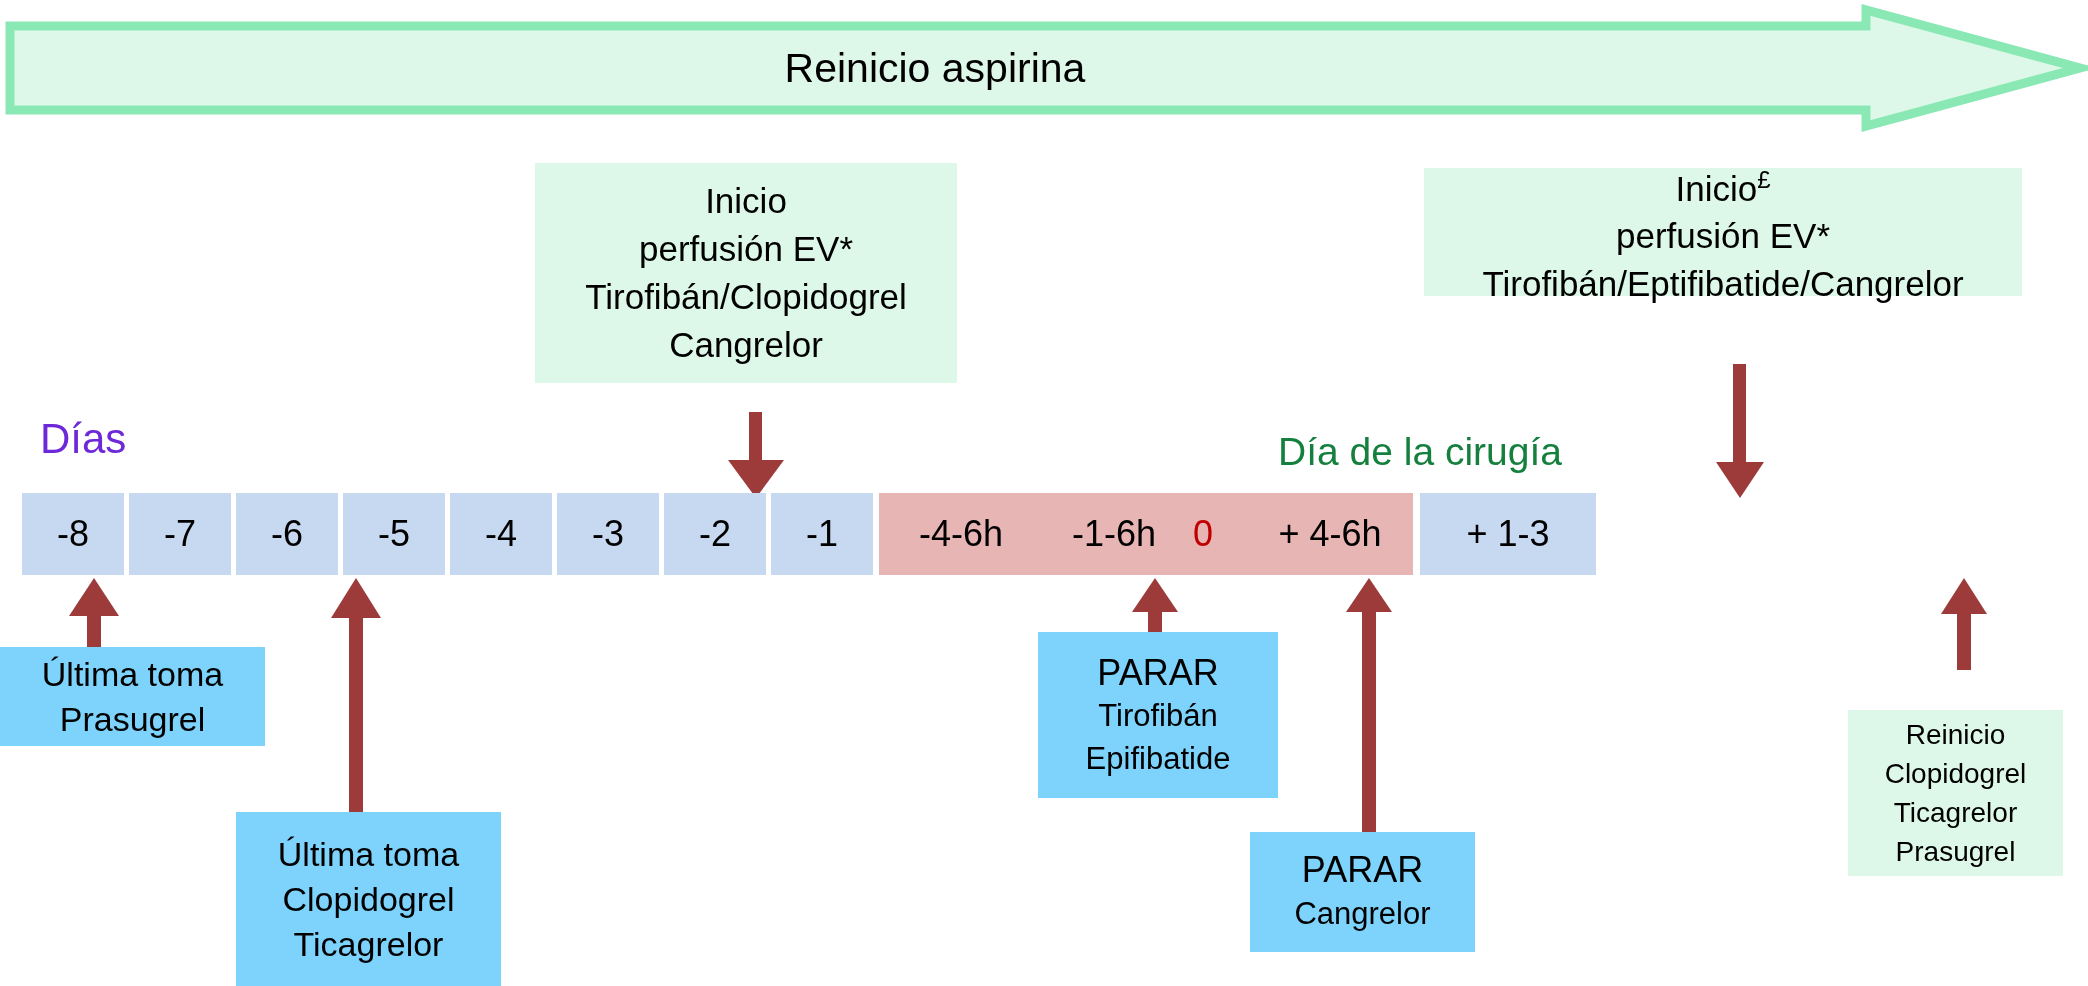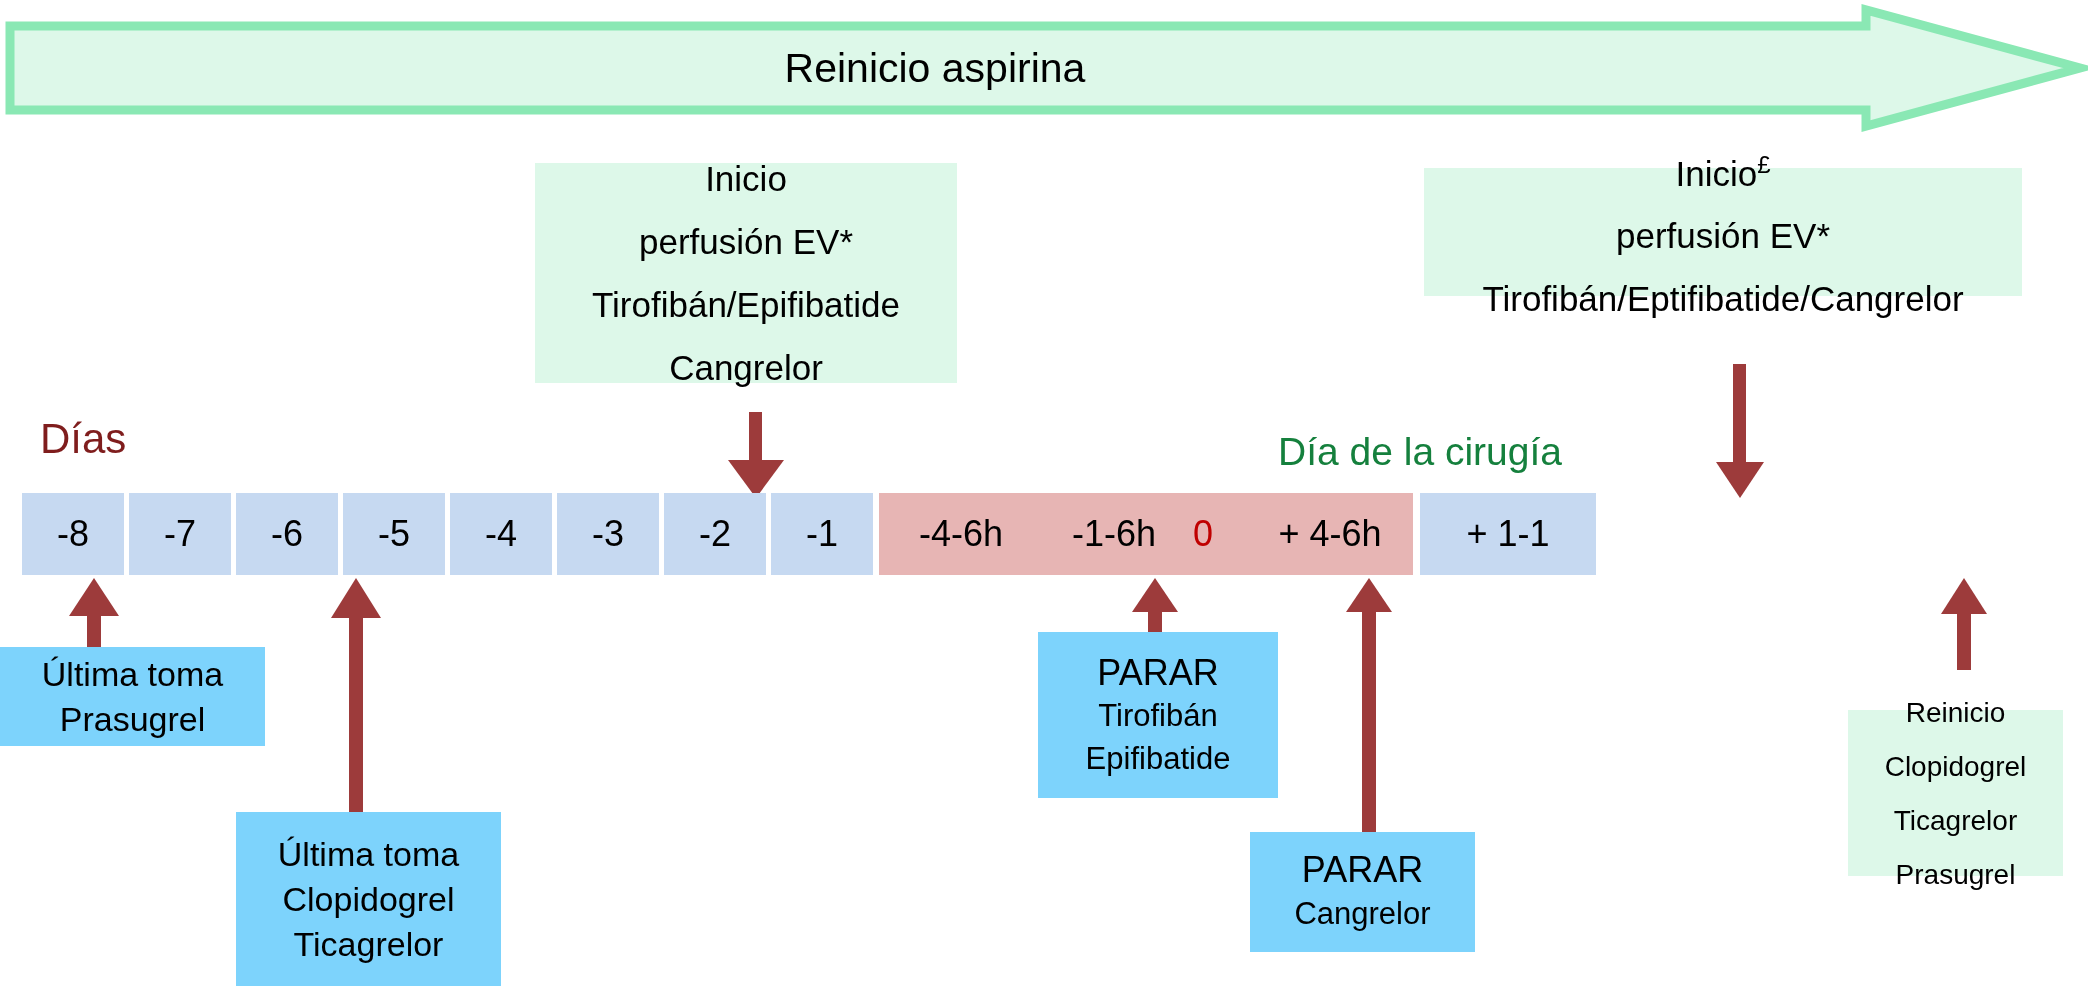--- a/index.html
+++ b/index.html
@@ -11,40 +11,40 @@
   #banner{left:0;top:4px;width:2088px;height:128px;}
   #banner svg{display:block;}
   #banner-label{
     left:0;top:40px;width:1870px;text-align:center;
     font-size:41px;line-height:48px;color:#000;letter-spacing:0px;
   }
 
   
   .box{box-sizing:border-box;display:flex;flex-direction:column;
        align-items:center;justify-content:center;text-align:center;}
-  .green{background:#ddf8e9;gap:15px;}
+  .green{background:#ddf8e9;}
   .pinkbox{background:#7dd3fc;}
   .box .ln{display:block;white-space:nowrap;}
 
   
   #timeline{left:22px;top:493px;width:2046px;height:82px;}
   .cell{position:absolute;top:0;height:82px;background:#c6d9f1;
         display:flex;align-items:center;justify-content:center;
         font-size:36px;color:#000;}
   .cell.pink{background:#e7b5b4;}
   .pinklabel{position:absolute;top:0;height:82px;display:flex;
         align-items:center;justify-content:center;font-size:36px;color:#000;}
   .pinklabel.zero{color:#c00000;}
 
   
   .arw{position:absolute;}
   .arw svg{display:block;}
 
   
-  #dias{left:40px;top:415px;font-size:42px;color:#7f1d1d;}
+  #dias{left:40px;top:415px;font-size:42px;color:#6d28d9;}
   #surgery-day{left:1278px;top:430px;font-size:39px;color:#15803d;white-space:nowrap;}
 
   
   #box-inicio-left{left:535px;top:163px;width:422px;height:220px;
       font-size:35px;line-height:48px;}
   #box-inicio-right{left:1424px;top:168px;width:598px;height:128px;
       font-size:35px;line-height:48px;}
   #box-inicio-right .sup{font-size:24px;vertical-align:super;}
 
   #box-prasugrel{left:0px;top:647px;width:265px;height:99px;
@@ -66,21 +66,21 @@
 <div class="abs" id="banner">
   <svg width="2088" height="128" viewBox="0 0 2088 128">
     <path d="M 10 22 L 1866 22 L 1866 6 L 2080 64 L 1866 122 L 1866 106 L 10 106 Z" fill="#ddf8e9" stroke="#8ae8b4" stroke-width="9" stroke-linejoin="miter"></path>
   </svg>
   <div class="abs" id="banner-label">Reinicio aspirina</div>
 </div>
 
 <div class="abs box green" id="box-inicio-left">
   <span class="ln">Inicio</span>
   <span class="ln">perfusión EV*</span>
-  <span class="ln">Tirofibán/Epifibatide</span>
+  <span class="ln">Tirofibán/Clopidogrel</span>
   <span class="ln">Cangrelor</span>
 </div>
 
 <div class="abs box green" id="box-inicio-right">
   <span class="ln"><span>Inicio</span><span class="sup">£</span></span>
   <span class="ln">perfusión EV*</span>
   <span class="ln">Tirofibán/Eptifibatide/Cangrelor</span>
 </div>
 
 <div class="abs" id="dias">Días</div>
@@ -108,21 +108,21 @@
   <div class="cell" style="left:535px;width:102px;">-3</div>
   <div class="cell" style="left:642px;width:102px;">-2</div>
   <div class="cell" style="left:749px;width:102px;">-1</div>
 
   <div class="cell pink" style="left:857px;width:534px;"></div>
   <div class="pinklabel" style="left:869px;width:140px;">-4-6h</div>
   <div class="pinklabel" style="left:1022px;width:140px;text-align:center;">-1-6h</div>
   <div class="pinklabel zero" style="left:1156px;width:50px;">0</div>
   <div class="pinklabel" style="left:1228px;width:160px;">+ 4-6h</div>
 
-  <div class="cell" style="left:1398px;width:176px;">+ 1-1</div>
+  <div class="cell" style="left:1398px;width:176px;">+ 1-3</div>
 </div>
 
 <div class="abs arw" style="left:62px;top:578px;">
   <svg width="64" height="72" viewBox="0 0 64 72">
     <path d="M 32 0 L 57 38 L 7 38 Z" fill="#9d3b3b"></path>
     <rect x="25" y="34" width="14" height="38" fill="#9d3b3b"></rect>
   </svg>
 </div>
 <div class="abs arw" style="left:324px;top:578px;">
   <svg width="64" height="240" viewBox="0 0 64 240">

